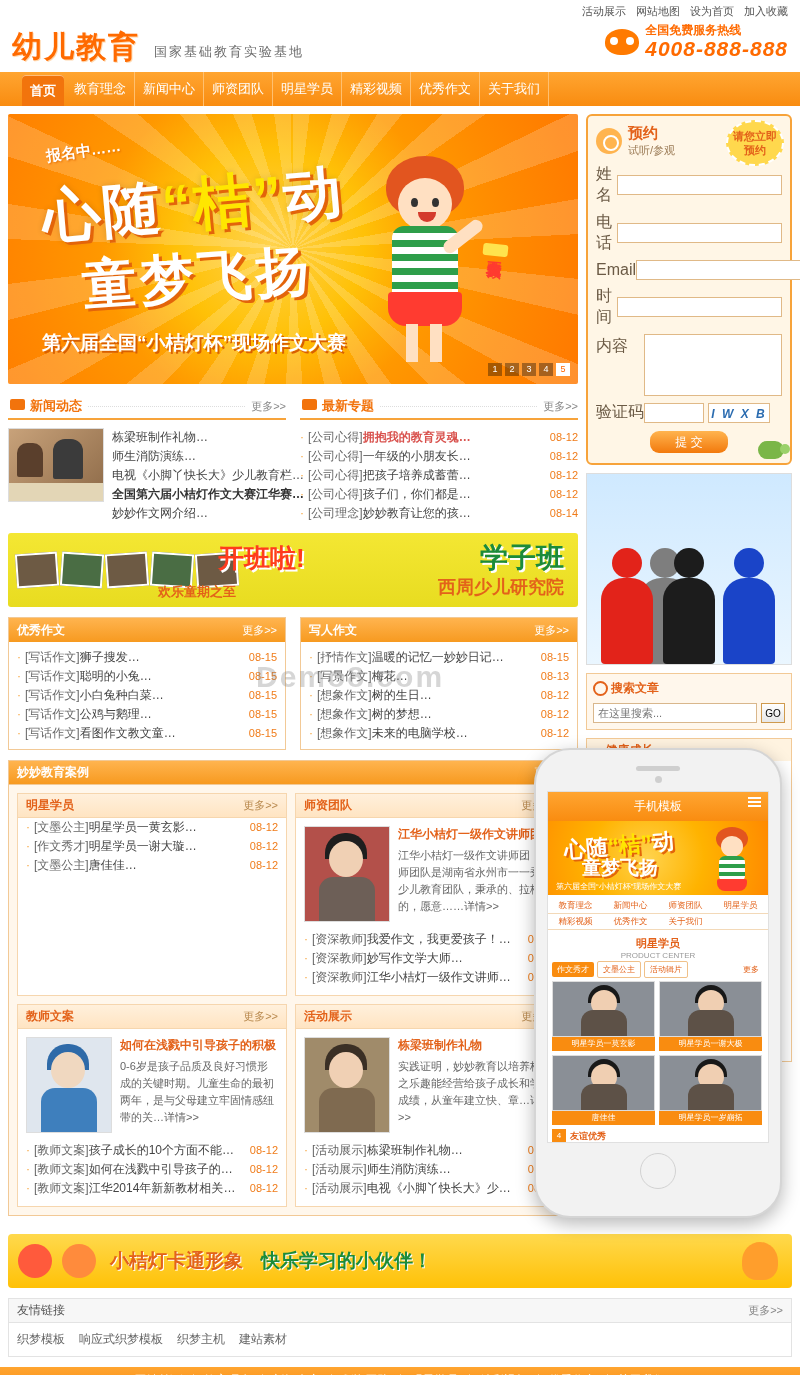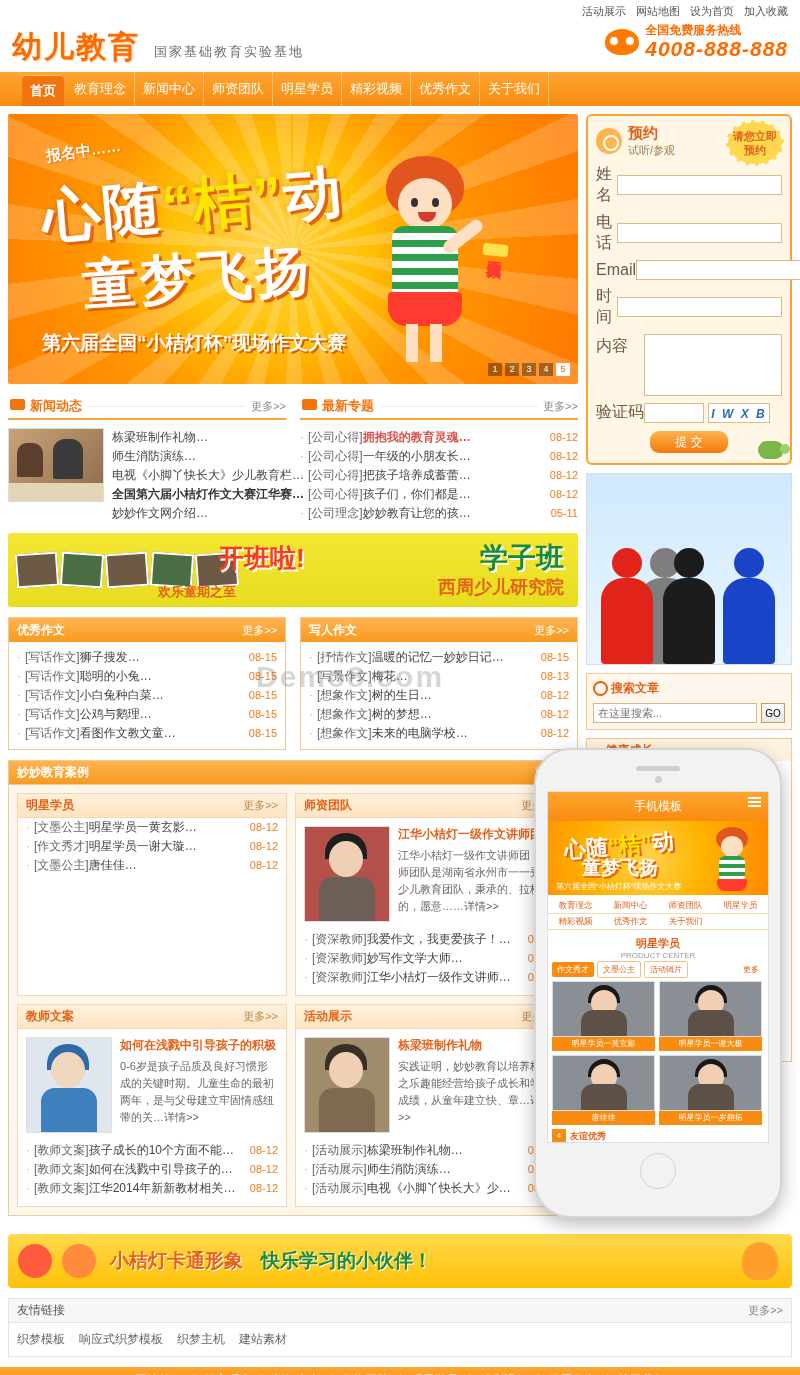--- a/index.html
+++ b/index.html
@@ -658,21 +658,21 @@
             <li>
                 <span class="dot">·</span>
                 <span class="cat">[公司心得]</span>
                 <span class="txt">孩子们，你们都是…</span>
                 <span class="date">08-12</span>
               </li>
             <li>
                 <span class="dot">·</span>
                 <span class="cat">[公司理念]</span>
                 <span class="txt">妙妙教育让您的孩…</span>
-                <span class="date">05-11</span>
+                <span class="date">08-14</span>
               </li>
           </ul>
         </div>
       </div>
 
       <div class="promo">
         <div class="photos">
           <i></i>
             <i></i>
             <i></i>

